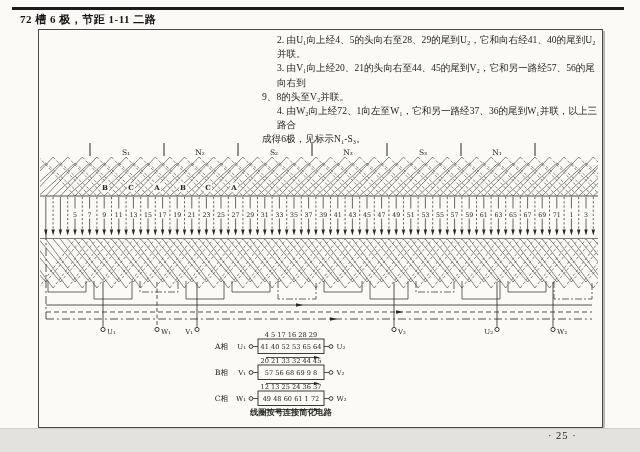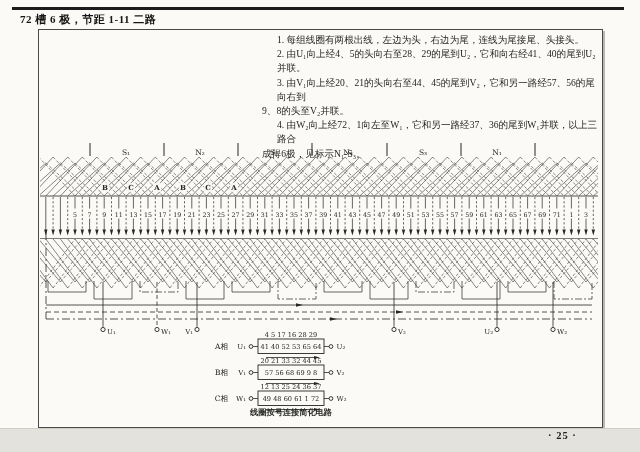--- a/index.html
+++ b/index.html
@@ -7,34 +7,33 @@
   #page{position:relative;width:640px;height:452px;background:#fbfaf6;overflow:hidden;}
   #top-rule{position:absolute;left:12px;top:7px;width:612px;height:3px;background:#1c1c1c;}
   #title{position:absolute;left:20px;top:12px;font-size:11px;font-weight:bold;color:#151515;letter-spacing:.5px;text-align:right;}
   #frame{position:absolute;left:38px;top:29px;width:563px;height:397px;border:1px solid #4a4a48;box-shadow:2px 2px 0 #b9b8b2;}
   #notes{position:absolute;left:262px;top:33px;width:338px;font-size:9.6px;line-height:14.2px;color:#242422;}
   #notes .h{padding-left:26px;}
   #notes .i1{padding-left:15px;}
   #notes .i0{padding-left:0;}
   #diagram{position:absolute;left:0;top:0;width:640px;height:452px;}
   #bottom-band{position:absolute;left:0;top:428px;width:640px;height:24px;background:#e3e2dd;border-top:1px solid #cfcec8;}
-  #page-number{position:absolute;left:548px;top:430px;font-size:10.5px;font-weight:bold;color:#222;z-index:3;letter-spacing:1px;}
+  #page-number{position:absolute;left:548px;top:430px;font-size:10.5px;font-weight:normal;color:#222;z-index:3;letter-spacing:1px;}
   .sv{font-family:"DejaVu Serif","Liberation Serif",serif;}
 </style>
 </head>
 <body>
 
 <div id="page">
   <div id="top-rule"></div>
   <div id="title">72 槽 6 极，节距 1-11 二路</div>
   <div id="frame"></div>
 
   <div id="notes">
     <div id="notes-lines">
-        <div class="i1">1. 每组线圈有两根出线，左边为头，右边为尾，连线为尾接尾、头接头。</div>
         <div class="i1">2. 由U₁向上经4、5的头向右至28、29的尾到U₂，它和向右经41、40的尾到U₂并联。</div>
         <div class="i1">3. 由V₁向上经20、21的头向右至44、45的尾到V₂，它和另一路经57、56的尾向右到</div>
         <div class="i0">9、8的头至V₂并联。</div>
         <div class="i1">4. 由W₂向上经72、1向左至W₁，它和另一路经37、36的尾到W₁并联，以上三路合</div>
         <div class="i0">成得6极，见标示N₁-S₃。</div>
       </div>
   </div>
 
   <svg id="diagram" class="sv" viewBox="0 0 640 452">
       <defs>

